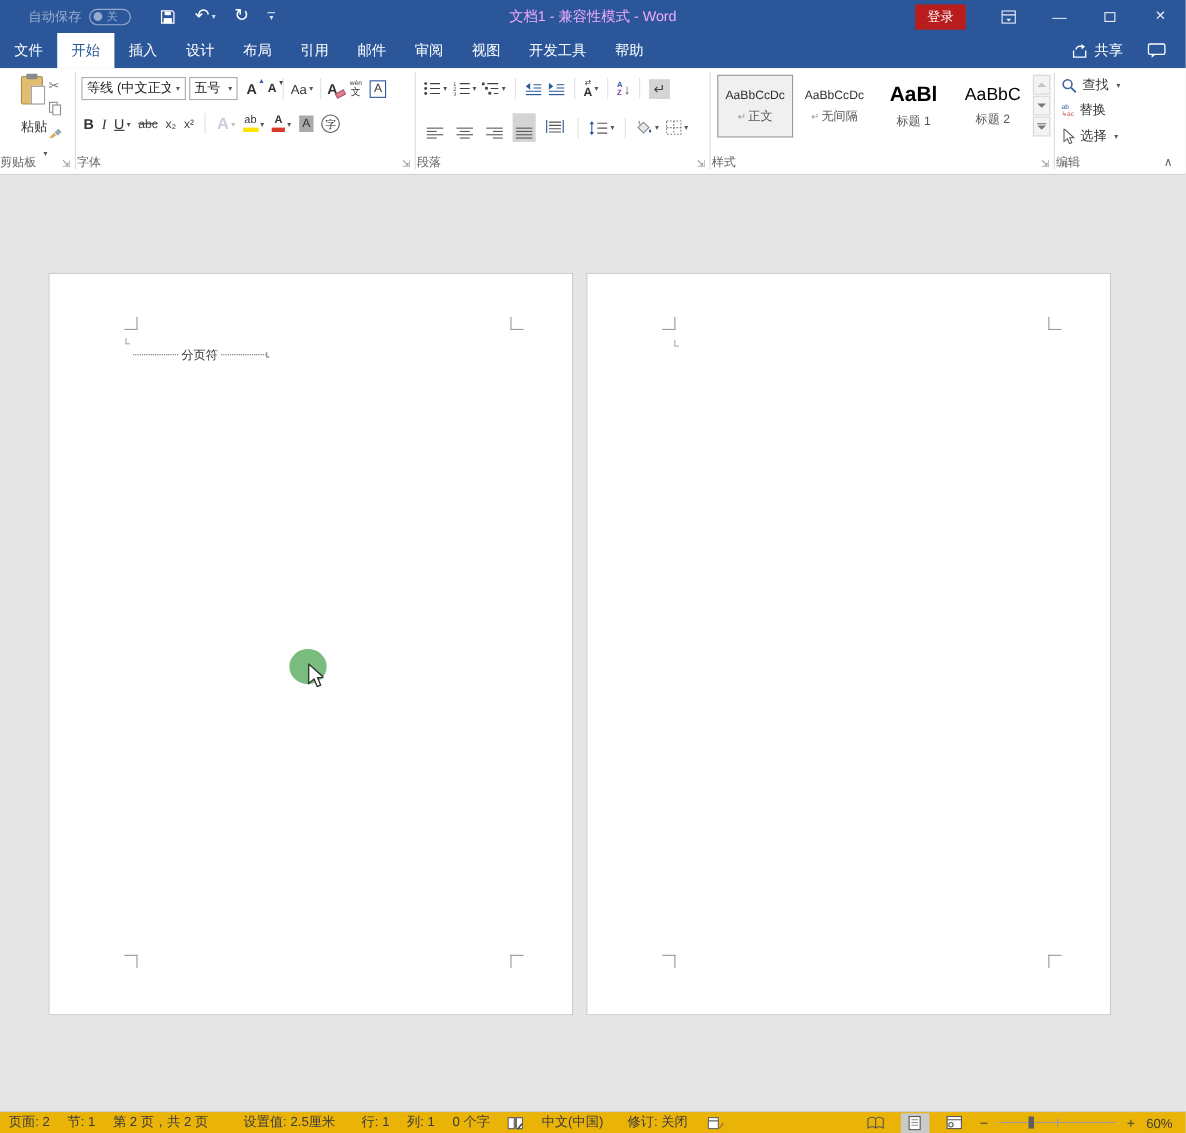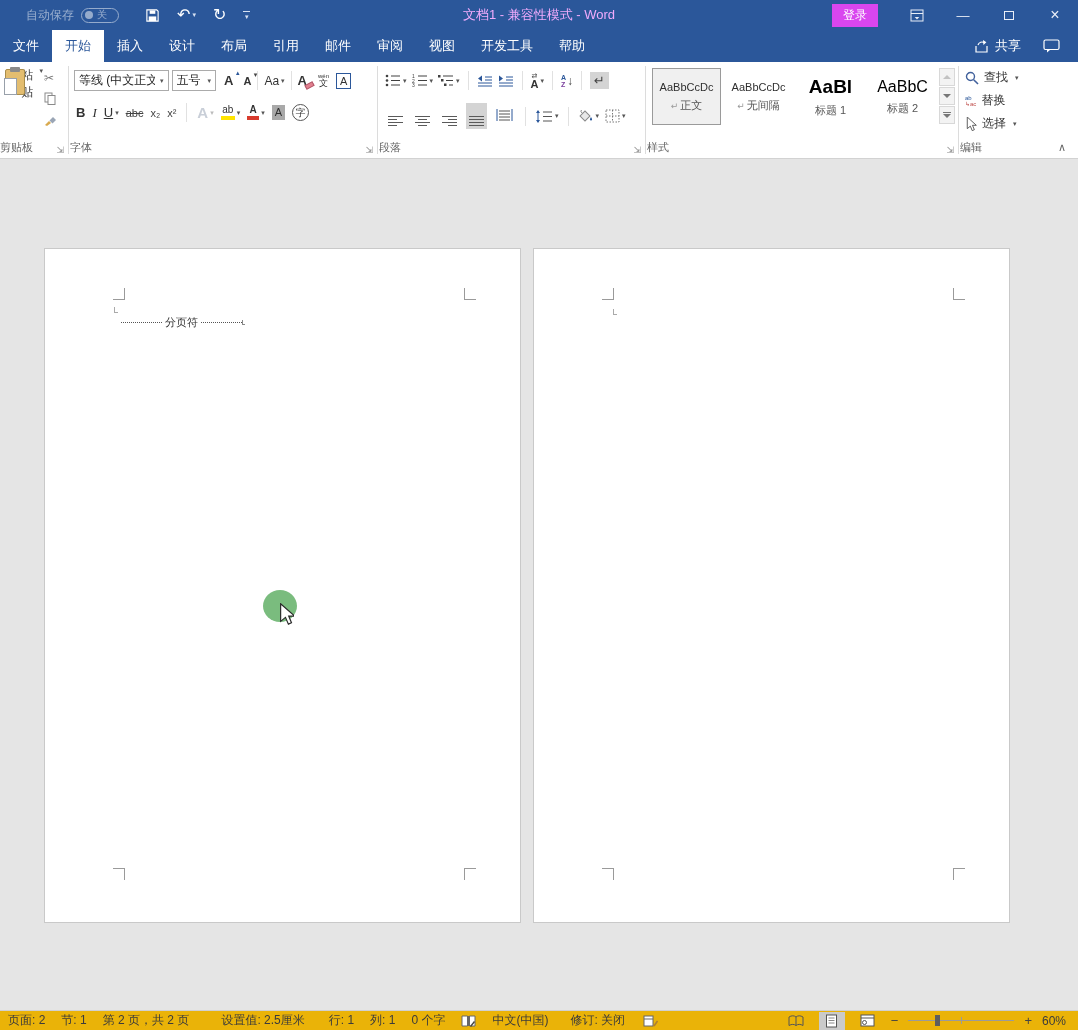--- a/index.html
+++ b/index.html
@@ -12,21 +12,21 @@
   .pill{width:38px;height:15px;border:1px solid #fff;border-radius:8px;display:flex;align-items:center;gap:4px;padding:0 3px;font-size:10px}
   .pill .dot{width:8px;height:8px;background:#fff;border-radius:50%}
   .qat{display:flex;align-items:center;gap:17px;margin-left:26px}
   .qat .ico{font-size:16px;line-height:1;color:#fff}
   .undo-wrap{display:flex;align-items:center;gap:2px}
   .tinycaret{font-size:7px;color:#d7e1f2}
   .qat-more{display:flex;flex-direction:column;align-items:center;line-height:1}
   .qat-more .bar{width:7px;height:1px;background:#d7e1f2;margin-bottom:1px}
   .title-center{position:absolute;left:0;right:0;text-align:center;font-size:13px;color:#f0abfc;pointer-events:none}
   .tb-right{margin-left:auto;display:flex;align-items:center;height:30px}
-  .signin{background:#d946ef;color:#fff;font-size:12px;padding:3px 11px;margin-right:16px}
+  .signin{background:#b91c1c;color:#fff;font-size:12px;padding:3px 11px;margin-right:16px}
   .winbtn{width:46px;height:30px;display:flex;align-items:center;justify-content:center;font-size:13px;color:#e9eef7}
   .maxbox{width:10px;height:9px;border:1px solid #e9eef7}
 
   
   .tabrow{height:32px;background:#2b579a;display:flex;align-items:stretch;color:#fff;font-size:13px}
   .tab{display:flex;align-items:center;padding:0 13px}
   .tab.active{background:#fff;color:#2b579a}
   .tab-search{display:flex;align-items:center;gap:9px;margin-left:20px;color:#dfe7f3}
   .share{margin-left:auto;display:flex;align-items:center;gap:6px;padding:0 10px}
   .commentbtn{display:flex;align-items:center;padding:0 18px 0 12px}
@@ -35,21 +35,21 @@
   .ribbon{position:relative;height:97px;background:#fff;border-bottom:1px solid #d2d2d2;font-size:12px;color:#333}
   .group{position:absolute;top:0;height:96px}
   .grplabel{position:absolute;bottom:3px;left:0;right:0;text-align:left;font-size:11px;color:#666}
   .launcher{position:absolute;bottom:3px;right:4px;font-size:9px;color:#8a8a8a}
   .vsep{position:absolute;top:4px;height:88px;width:1px;background:#dcdcdc}
   .isep{width:1px;height:19px;background:#e1e1e1;margin:0 3px}
   .caret{font-size:7px;color:#555;margin-left:2px}
   .btn{display:inline-flex;align-items:center}
 
   
-  .paste{position:absolute;left:5px;top:5px;width:38px;display:flex;flex-direction:row;align-items:flex-start;gap:2px}
+  .paste{position:absolute;left:5px;top:5px;width:38px;display:flex;flex-direction:column;align-items:flex-end;gap:12px}
   .clipicon{position:relative;width:24px;height:28px}
   .clip-body{position:absolute;left:0;top:2px;width:20px;height:26px;background:#e3bd6f;border:1px solid #a98d4b;border-radius:2px}
   .clip-top{position:absolute;top:0;left:5px;width:10px;height:5px;background:#8a8a8a;border-radius:1px}
   .clip-page{position:absolute;right:2px;bottom:0;width:13px;height:17px;background:#fff;border:1px solid #98a0aa}
   .minicol{position:absolute;left:44px;top:9px;display:flex;flex-direction:column;gap:8px}
   .minicol .mini{height:13px;display:flex;align-items:center;color:#777}
 
   
   .f-row1{position:absolute;left:4px;top:8px;display:flex;align-items:center;gap:3px}
   .f-row2{position:absolute;left:6px;top:41px;display:flex;align-items:center;gap:7px}

